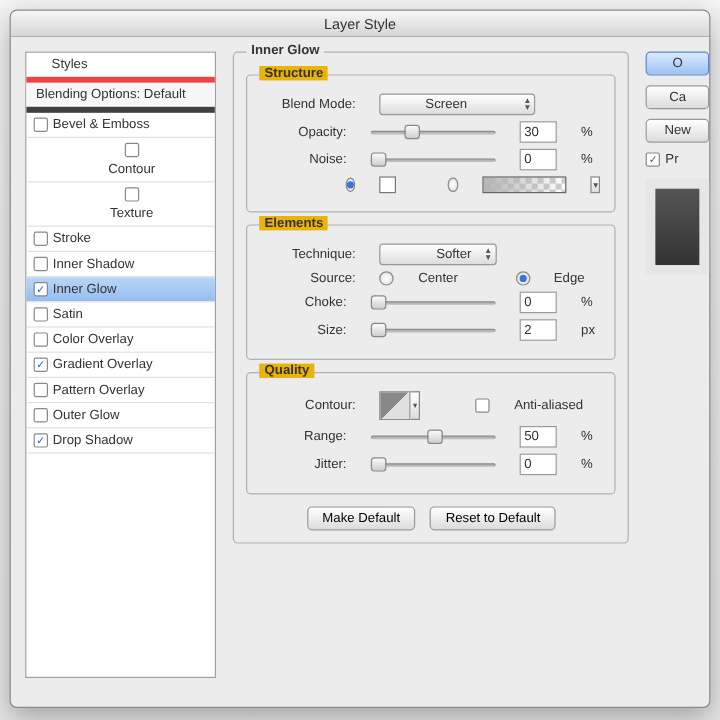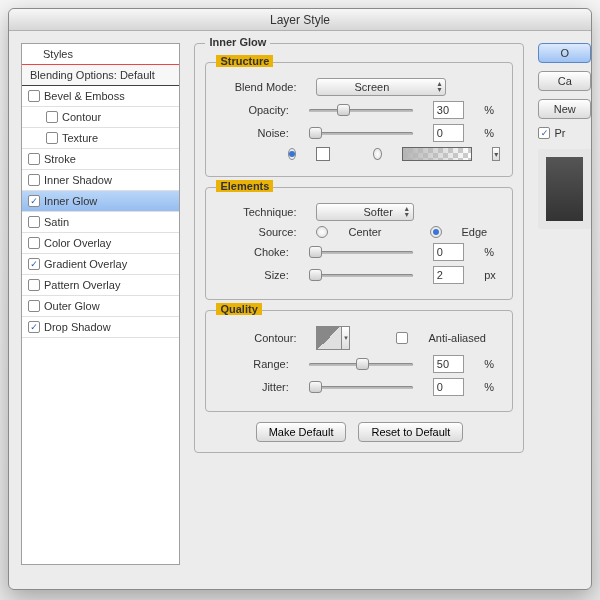--- a/index.html
+++ b/index.html
@@ -34,36 +34,36 @@
 
 .side { width: 170px; }
 .side-list {
   border: 1px solid #a0a0a0;
   background: #fff;
   height: 522px;
   font-size: 11px;
 }
 .side-head {
   padding: 4px 21px;
-  border-bottom: 1px solid #ef4444;
+  border-bottom: 5px solid #ef4444;
   color: #333;
 }
 .side-sub {
   padding: 4px 8px;
-  border-bottom: 1px solid #404040;
+  border-bottom: 5px solid #404040;
   background: #f7f7f7;
   color: #333;
 }
 .side-item {
   display: flex; align-items: center; gap: 4px;
   padding: 4px 6px;
   border-bottom: 1px solid #e0e0e0;
   cursor: default;
 }
-.side-item.indent { padding-left: 24px; }
+.side-item.indent { padding-left: 24px; flex-direction: column; }
 .side-item.selected {
   background: linear-gradient(#b9d6f8,#96bdf0);
 }
 .chk {
   width: 12px; height: 12px;
   border: 1px solid #888;
   border-radius: 2px;
   background: #fff;
   display: inline-flex; align-items:center; justify-content:center;
   font-size: 9px; line-height: 1; color: #2b5bb3;

